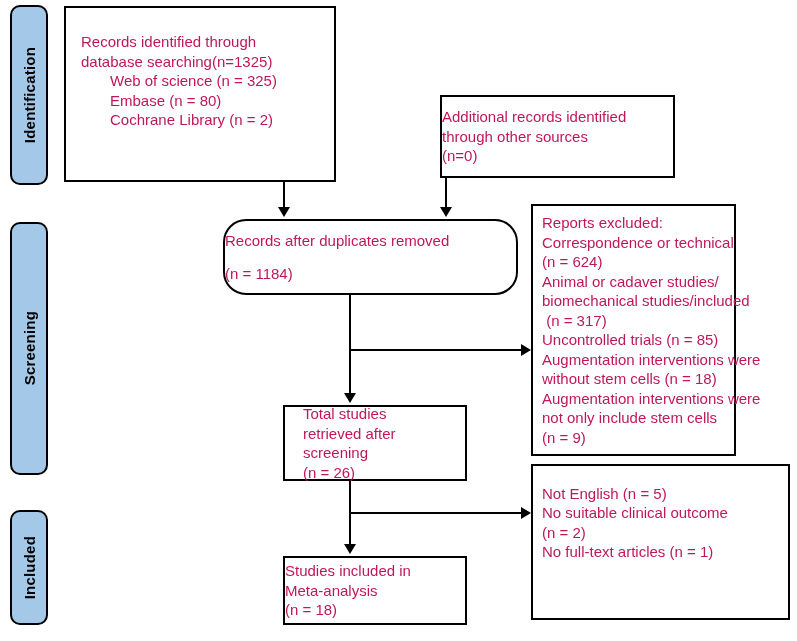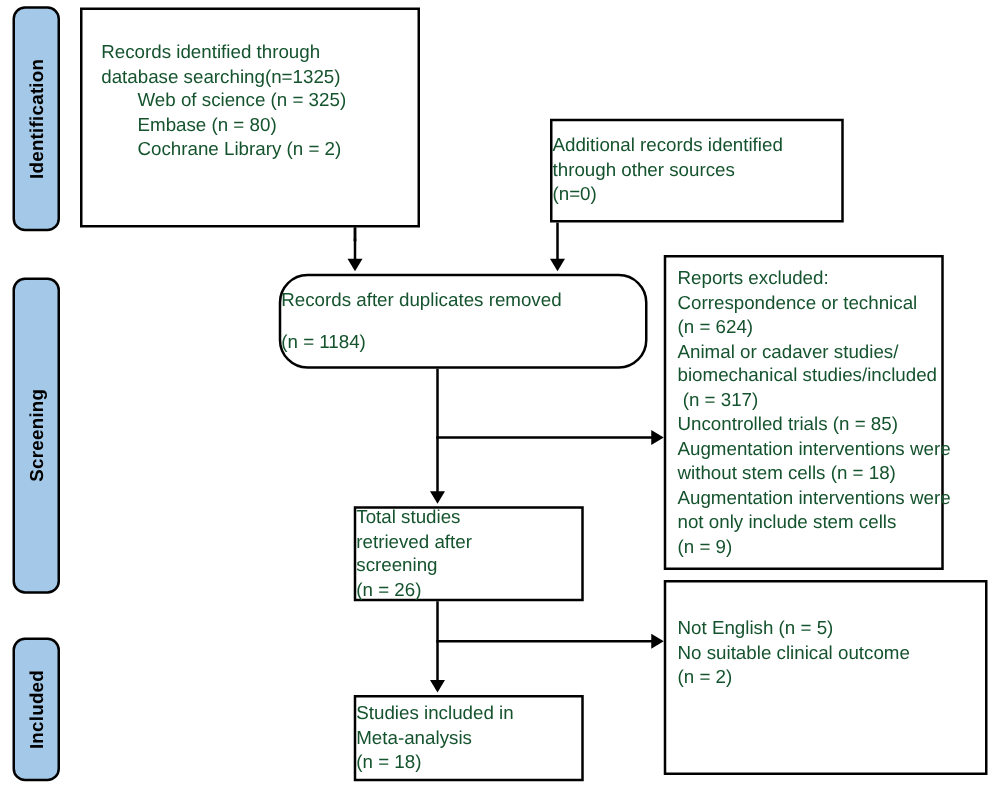--- a/index.html
+++ b/index.html
@@ -36,21 +36,21 @@
   }
   
   .fbox{
     position:absolute;
     background:#ffffff;
     border:2px solid #000000;
     box-sizing:border-box;
     display:flex;
     flex-direction:column;
     justify-content:center;
-    color:#14532d;
+    color:#be185d;
     font-size:15px;
     line-height:1.30;
   }
   .fbox .line{white-space:pre;}
   .fbox.center{align-items:flex-start;text-align:center;}
   .fbox.leftal{align-items:flex-start;text-align:left;}
   .fbox.leftal .line{padding-left:9px;}
   .indent{padding-left:38px !important;}
   .spacer{height:13px;}
   
@@ -103,46 +103,47 @@
     <div class="line">through other sources</div>
     <div class="line">(n=0)</div>
   </div>
 
   <div class="fbox center" style="left:223px; top:219px; width:295px; height:76px;border-radius:23px;">
     <div class="line">Records after duplicates removed</div>
     <div class="spacer"></div>
     <div class="line">(n = 1184)</div>
   </div>
 
-  <div class="fbox leftal" style="left:531px; top:204px; width:224px; height:252px;">
+  <div class="fbox leftal" style="left:531px; top:204px; width:205px; height:252px;">
     <div class="line">Reports excluded:</div>
     <div class="line">Correspondence or technical</div>
     <div class="line">(n = 624)</div>
     <div class="line">Animal or cadaver studies/</div>
     <div class="line">biomechanical studies/included</div>
     <div class="line"> (n = 317)</div>
     <div class="line">Uncontrolled trials (n = 85)</div>
     <div class="line">Augmentation interventions were</div>
     <div class="line">without stem cells (n = 18)</div>
     <div class="line">Augmentation interventions were</div>
     <div class="line">not only include stem cells</div>
     <div class="line">(n = 9)</div>
   </div>
 
-  <div class="fbox center" style="left:283px; top:405px; width:184px; height:76px;">
+  <div class="fbox center" style="left:283px; top:405px; width:184px; height:76px;padding-left:18px;">
     <div class="line">Total studies</div>
     <div class="line">retrieved after</div>
     <div class="line">screening</div>
     <div class="line">(n = 26)</div>
   </div>
 
   <div class="fbox leftal" style="left:531px; top:464px; width:259px; height:156px;text-align:center;">
     <div class="line">Not English (n = 5)</div>
     <div class="line">No suitable clinical outcome</div>
     <div class="line">(n = 2)</div>
+    <div class="line">No full-text articles (n = 1)</div>
     <div class="spacer"></div>
     <div class="spacer"></div>
     <div class="spacer"></div>
   </div>
 
   <div class="fbox center" style="left:283px; top:556px; width:184px; height:69px;">
     <div class="line">Studies included in</div>
     <div class="line">Meta-analysis</div>
     <div class="line">(n = 18)</div>
   </div>

